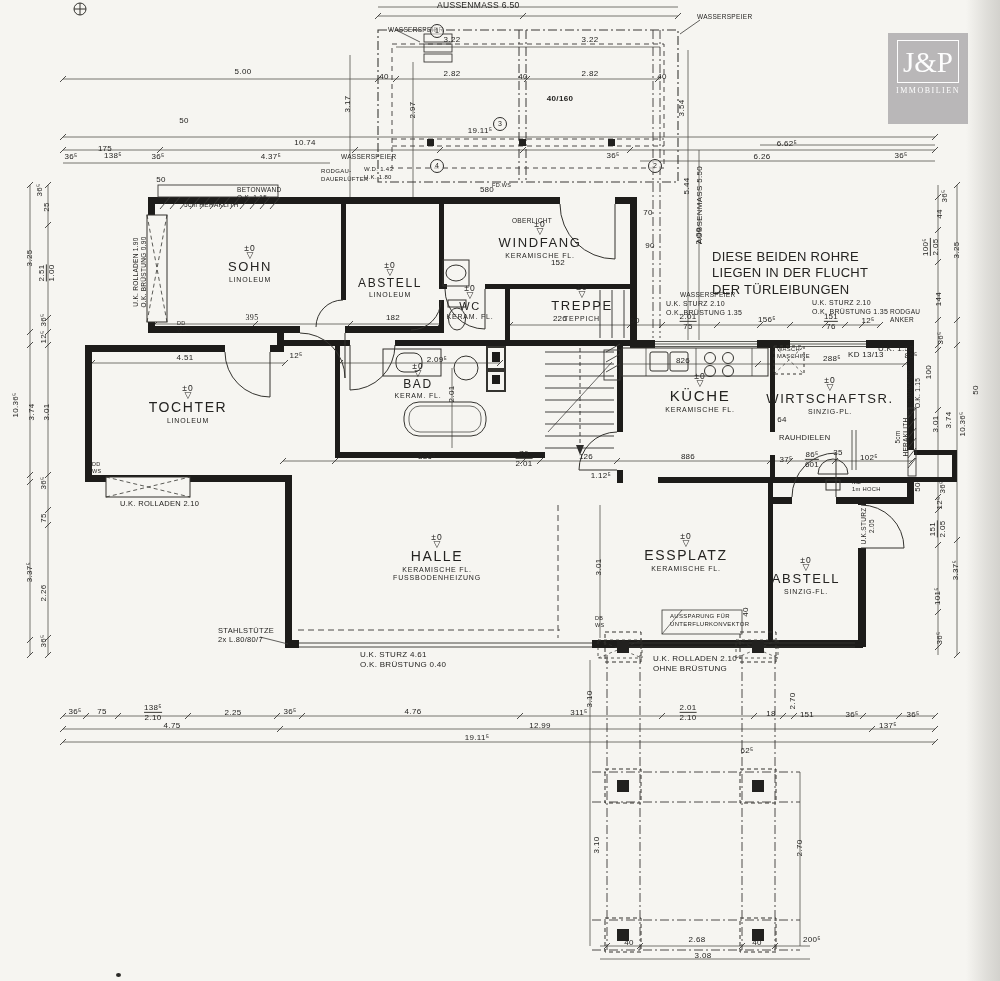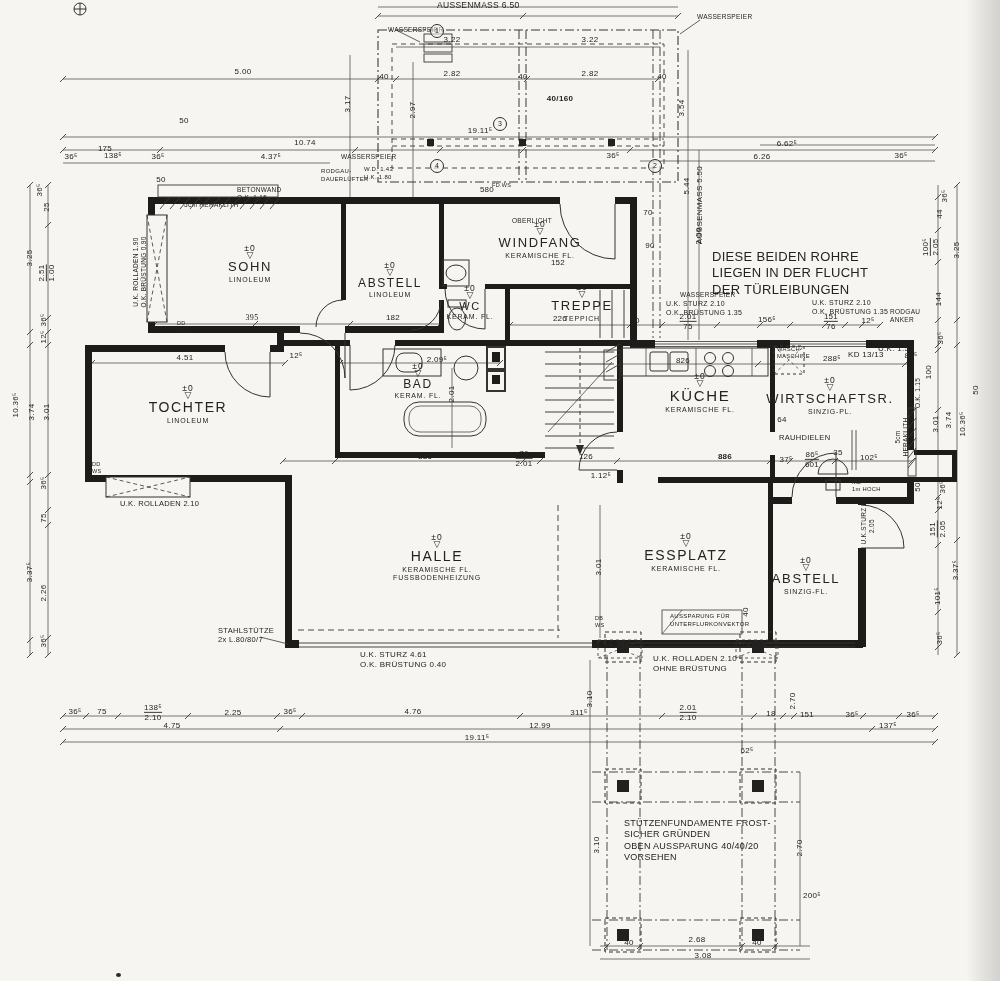--- a/index.html
+++ b/index.html
@@ -472,21 +472,21 @@
       <div class="dim" style="left: 560px; top: 319px;"><span class="t1">226</span></div>
       <div class="dim" style="left: 558px; top: 263px;"><span class="t1">152</span></div>
       <div class="dim" style="left: 185px; top: 358px;"><span class="t1">4.51</span></div>
       <div class="dim" style="left: 296px; top: 356px;"><span class="t1">12⁵</span></div>
       <div class="dim" style="left: 437px; top: 360px;"><span class="t1">2.09⁵</span></div>
       <div class="dim rot" style="left: 452px; top: 394px;"><span class="t1">2.01</span></div>
       <div class="dim" style="left: 427px; top: 457px;"><span class="t1">886⁵</span></div>
       <div class="dim" style="left: 524px; top: 459px;"><span class="t1">76</span><span class="t2">2.01</span></div>
       <div class="dim" style="left: 586px; top: 457px;"><span class="t1">126</span></div>
       <div class="dim" style="left: 601px; top: 476px;"><span class="t1">1.12⁵</span></div>
-      <div class="dim" style="left: 725px; top: 457px; font-weight: bold;"><span class="t1">886</span></div>
+      <div class="dim" style="left: 688px; top: 457px;"><span class="t1">886</span></div>
       <div class="dim" style="left: 683px; top: 361px;"><span class="t1">826</span></div>
       <div class="dim" style="left: 832px; top: 359px;"><span class="t1">288⁵</span></div>
       <div class="dim" style="left: 911px; top: 356px;"><span class="t1">86⁵</span></div>
       <div class="dim" style="left: 866px; top: 355px;"><span class="t1">KD 13/13</span></div>
       <div class="dim" style="left: 896px; top: 349px;"><span class="t1">U.K. 1.50</span></div>
       <div class="dim" style="left: 838px; top: 453px;"><span class="t1">35</span></div>
       <div class="dim" style="left: 869px; top: 458px;"><span class="t1">102⁵</span></div>
       <div class="dim" style="left: 812px; top: 460px;"><span class="t1">86⁵</span><span class="t2">601</span></div>
       <div class="dim" style="left: 786px; top: 460px;"><span class="t1">37⁵</span></div>
       <div class="dim" style="left: 782px; top: 420px;"><span class="t1">64</span></div>
@@ -514,21 +514,21 @@
       <div class="dim" style="left: 852px; top: 715px;"><span class="t1">36⁵</span></div>
       <div class="dim" style="left: 913px; top: 715px;"><span class="t1">36⁵</span></div>
       <div class="dim" style="left: 540px; top: 726px;"><span class="t1">12.99</span></div>
       <div class="dim" style="left: 888px; top: 726px;"><span class="t1">137⁵</span></div>
       <div class="dim" style="left: 477px; top: 738px;"><span class="t1">19.11⁵</span></div>
       <div class="dim rot" style="left: 597px; top: 845px;"><span class="t1">3.10</span></div>
       <div class="dim rot" style="left: 800px; top: 848px;"><span class="t1">2.70</span></div>
       <div class="dim" style="left: 629px; top: 943px;"><span class="t1">40</span></div>
       <div class="dim" style="left: 697px; top: 940px;"><span class="t1">2.68</span></div>
       <div class="dim" style="left: 757px; top: 943px;"><span class="t1">40</span></div>
-      <div class="dim" style="left: 812px; top: 896px;"><span class="t1">200⁵</span></div>
+      <div class="dim" style="left: 812px; top: 940px;"><span class="t1">200⁵</span></div>
       <div class="dim" style="left: 703px; top: 956px;"><span class="t1">3.08</span></div>
       <div class="note" style="left: 437px; top: 0px; font-size: 8.5px;">AUSSENMASS 6.50</div>
       <div class="note" style="left: 388px; top: 26px; font-size: 6.5px;">WASSERSPEIER</div>
       <div class="note" style="left: 697px; top: 13px; font-size: 6.5px;">WASSERSPEIER</div>
       <div class="note" style="left: 341px; top: 153px; font-size: 6.5px;">WASSERSPEIER</div>
       <div class="note" style="left: 321px; top: 168px; font-size: 6px;">RODGAU-
 DAUERLÜFTER</div>
       <div class="note" style="left: 364px; top: 166px; font-size: 6px;">W.D. 1.43
 U.K. 1.80</div>
       <div class="note" style="left: 237px; top: 186px; font-size: 6.5px;">BETONWAND
@@ -560,33 +560,35 @@
       <div class="note rot" style="left: 868px; top: 526px; font-size: 6.5px;">U.K.STURZ
 2.05</div>
       <div class="note" style="left: 218px; top: 626px; font-size: 7.5px;">STAHLSTÜTZE
 2x L.80/80/7</div>
       <div class="note" style="left: 360px; top: 650px; font-size: 8px;">U.K. STURZ        4.61
 O.K. BRÜSTUNG  0.40</div>
       <div class="note" style="left: 670px; top: 613px; font-size: 6px;">AUSSPARUNG FÜR
 UNTERFLURKONVEKTOR</div>
       <div class="note" style="left: 653px; top: 654px; font-size: 8px;">U.K. ROLLADEN 2.10
 OHNE BRÜSTUNG</div>
-      <div class="note" style="left: 624px; top: 818px; font-size: 9px;">STÜTZENFUNDAMENTE FROST-
-SICHER GRÜNDEN
-OBEN AUSSPARUNG 40/40/20
-VORSEHEN</div>
       <div class="note" style="left: 492px; top: 182px; font-size: 5.5px;">FD.WS</div>
       <div class="note" style="left: 177px; top: 320px; font-size: 5.5px;">DD
 WG</div>
       <div class="note" style="left: 92px; top: 461px; font-size: 5.5px;">DD
 WS</div>
       <div class="note" style="left: 595px; top: 615px; font-size: 5.5px;">DB
 WS</div>
       <div class="marker" style="left: 437px; top: 31px;">1</div>
       <div class="marker" style="left: 500px; top: 124px;">3</div>
       <div class="marker" style="left: 655px; top: 166px;">2</div>
       <div class="marker" style="left: 437px; top: 166px;">4</div>
     </div>
 
+<div id="logo">
+  <div class="frame">
+    <div class="jp">J&amp;P</div>
+  </div>
+  <div class="sub">IMMOBILIEN</div>
+</div>
 
 <div class="scan-edge"></div>
 <div class="speck" style="left:116px;top:973px;width:5px;height:4px"></div>
 </div>
 
 </body></html>

